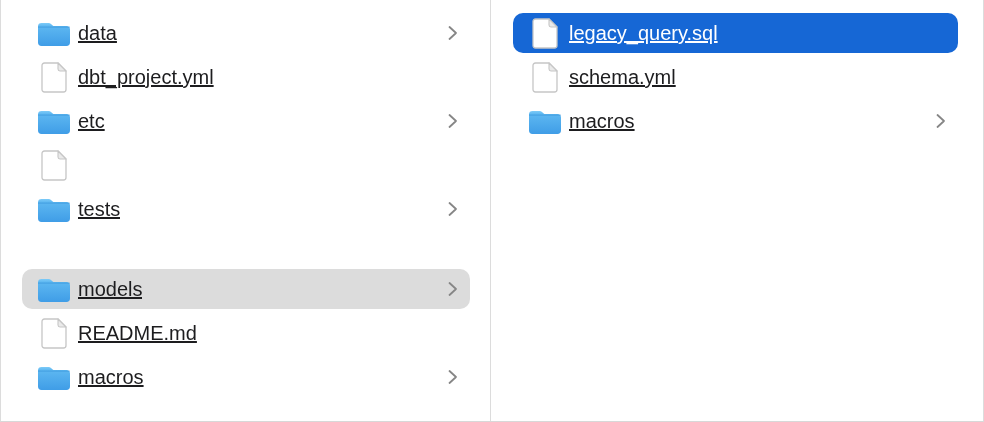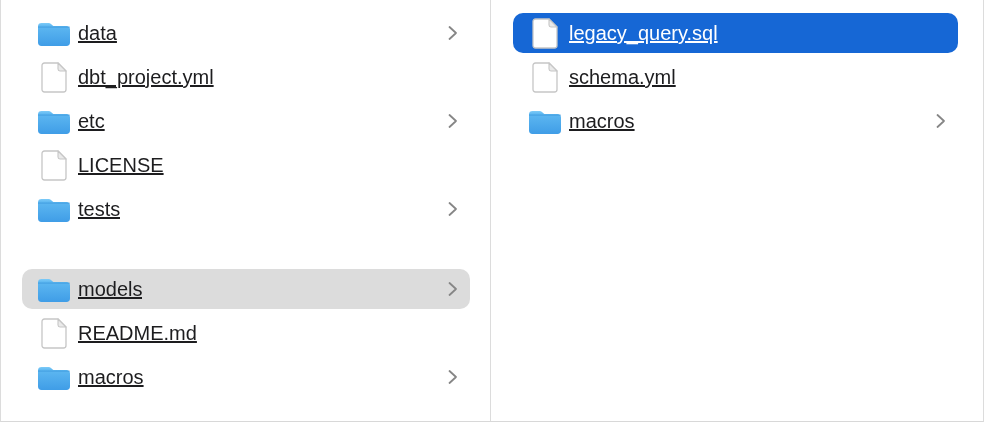--- a/index.html
+++ b/index.html
@@ -140,21 +140,20 @@
       <path d="M1.5 2 L8 8 L1.5 14"></path>
     </svg>
   </div>
       <div class="row">
     <span class="icon-slot">
 
       <svg class="file-icon" width="26" height="31">
             <use href="#icon-file"></use>
           </svg>
     </span>
-    <span class="label">LICENSE</span>
     <span class="spacer"></span>
     <svg class="chev" viewBox="0 0 10 16" width="10" height="16" style="visibility: hidden;">
       <path d="M1.5 2 L8 8 L1.5 14"></path>
     </svg>
   </div>
       <div class="row">
     <span class="icon-slot">
       <svg class="folder-icon" width="34" height="27">
             <use href="#icon-folder"></use>
           </svg>

